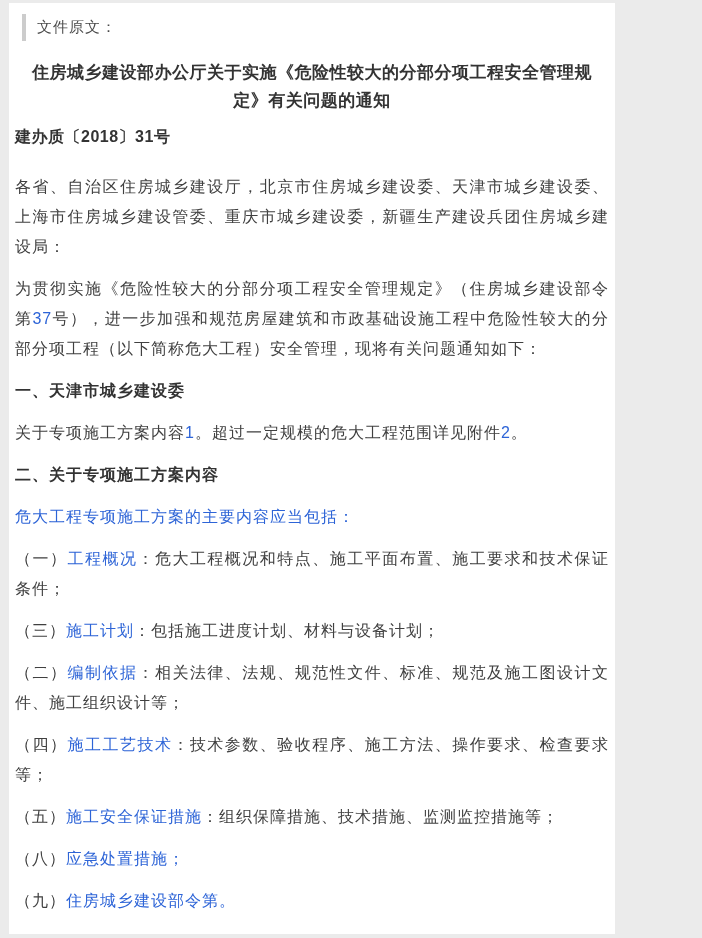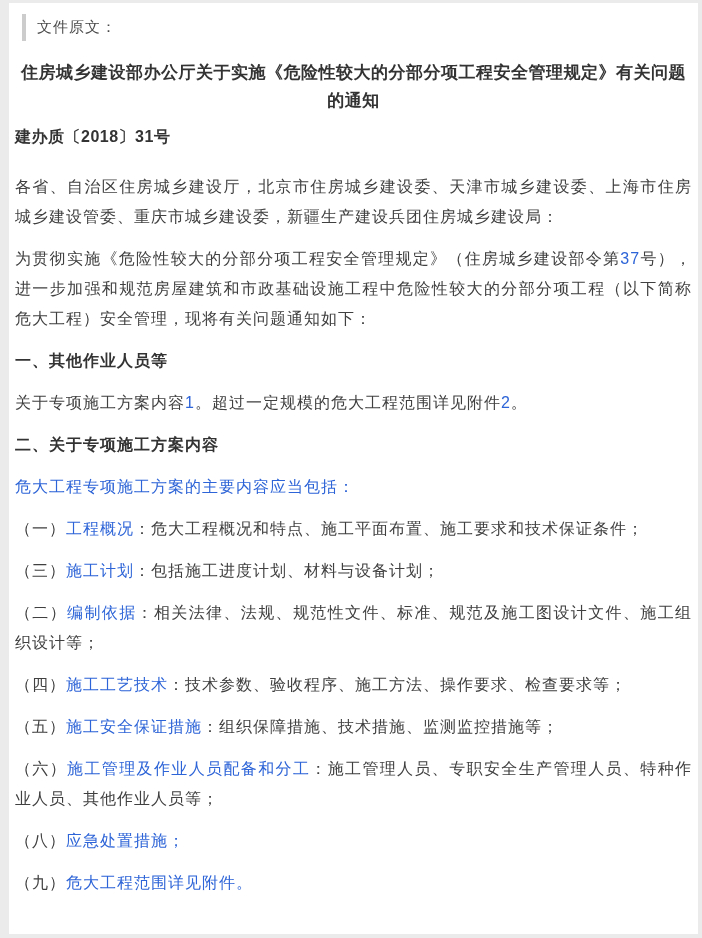--- a/index.html
+++ b/index.html
@@ -8,21 +8,21 @@
     width: 702px;
     height: 938px;
     overflow: hidden;
     background: #ebebeb;
     font-family: "Liberation Sans", "DejaVu Sans", sans-serif;
   }
   .page {
     position: absolute;
     left: 9px;
     top: 3px;
-    width: 689px;
+    width: 606px;
     height: 931px;
     background: #ffffff;
     box-sizing: border-box;
     padding: 10px 6px 6px 6px;
   }
   
   .src-header {
     display: flex;
     align-items: center;
     height: 28px;
@@ -96,40 +96,39 @@
   </div>
 
   <div class="doc-title">住房城乡建设部办公厅关于实施《危险性较大的分部分项工程安全管理规定》有关问题的通知</div>
 
   <div class="doc-number">建办质〔2018〕31号</div>
 
   <p class="para first">各省、自治区住房城乡建设厅，北京市住房城乡建设委、天津市城乡建设委、上海市住房城乡建设管委、重庆市城乡建设委，新疆生产建设兵团住房城乡建设局：</p>
 
   <p class="para"><span>为贯彻实施《危险性较大的分部分项工程安全管理规定》（住房城乡建设部令第</span><span class="link">37</span><span>号），进一步加强和规范房屋建筑和市政基础设施工程中危险性较大的分部分项工程（以下简称危大工程）安全管理，现将有关问题通知如下：</span></p>
 
-  <div class="sec-heading">一、其他作业人员等</div>
+  <div class="sec-heading">一、天津市城乡建设委</div>
 
   <p class="para"><span>关于专项施工方案内容</span><span class="link">1</span><span>。超过一定规模的危大工程范围详见附件</span><span class="link">2</span><span>。</span></p>
 
   <div class="sec-heading">二、关于专项施工方案内容</div>
 
   <p class="para link">危大工程专项施工方案的主要内容应当包括：</p>
 
   <div>
   <p class="para"><span>（一）</span><span class="link">工程概况</span><span>：危大工程概况和特点、施工平面布置、施工要求和技术保证条件；</span></p>
 
   <p class="para"><span>（三）</span><span class="link">施工计划</span><span>：包括施工进度计划、材料与设备计划；</span></p>
 
   <p class="para"><span>（二）</span><span class="link">编制依据</span><span>：相关法律、法规、规范性文件、标准、规范及施工图设计文件、施工组织设计等；</span></p>
 
   <p class="para"><span>（四）</span><span class="link">施工工艺技术</span><span>：技术参数、验收程序、施工方法、操作要求、检查要求等；</span></p>
 
   <p class="para"><span>（五）</span><span class="link">施工安全保证措施</span><span>：组织保障措施、技术措施、监测监控措施等；</span></p>
 
-  <p class="para"><span>（六）</span><span class="link">施工管理及作业人员配备和分工</span><span>：施工管理人员、专职安全生产管理人员、特种作业人员、其他作业人员等；</span></p>
 
 
   <p class="para"><span>（八）</span><span class="link">应急处置措施；</span><span></span></p>
 
-  <p class="para"><span>（九）</span><span class="link">危大工程范围详见附件。</span><span></span></p>
+  <p class="para"><span>（九）</span><span class="link">住房城乡建设部令第。</span><span></span></p>
 </div>
 
 </div>
 
 </body></html>

